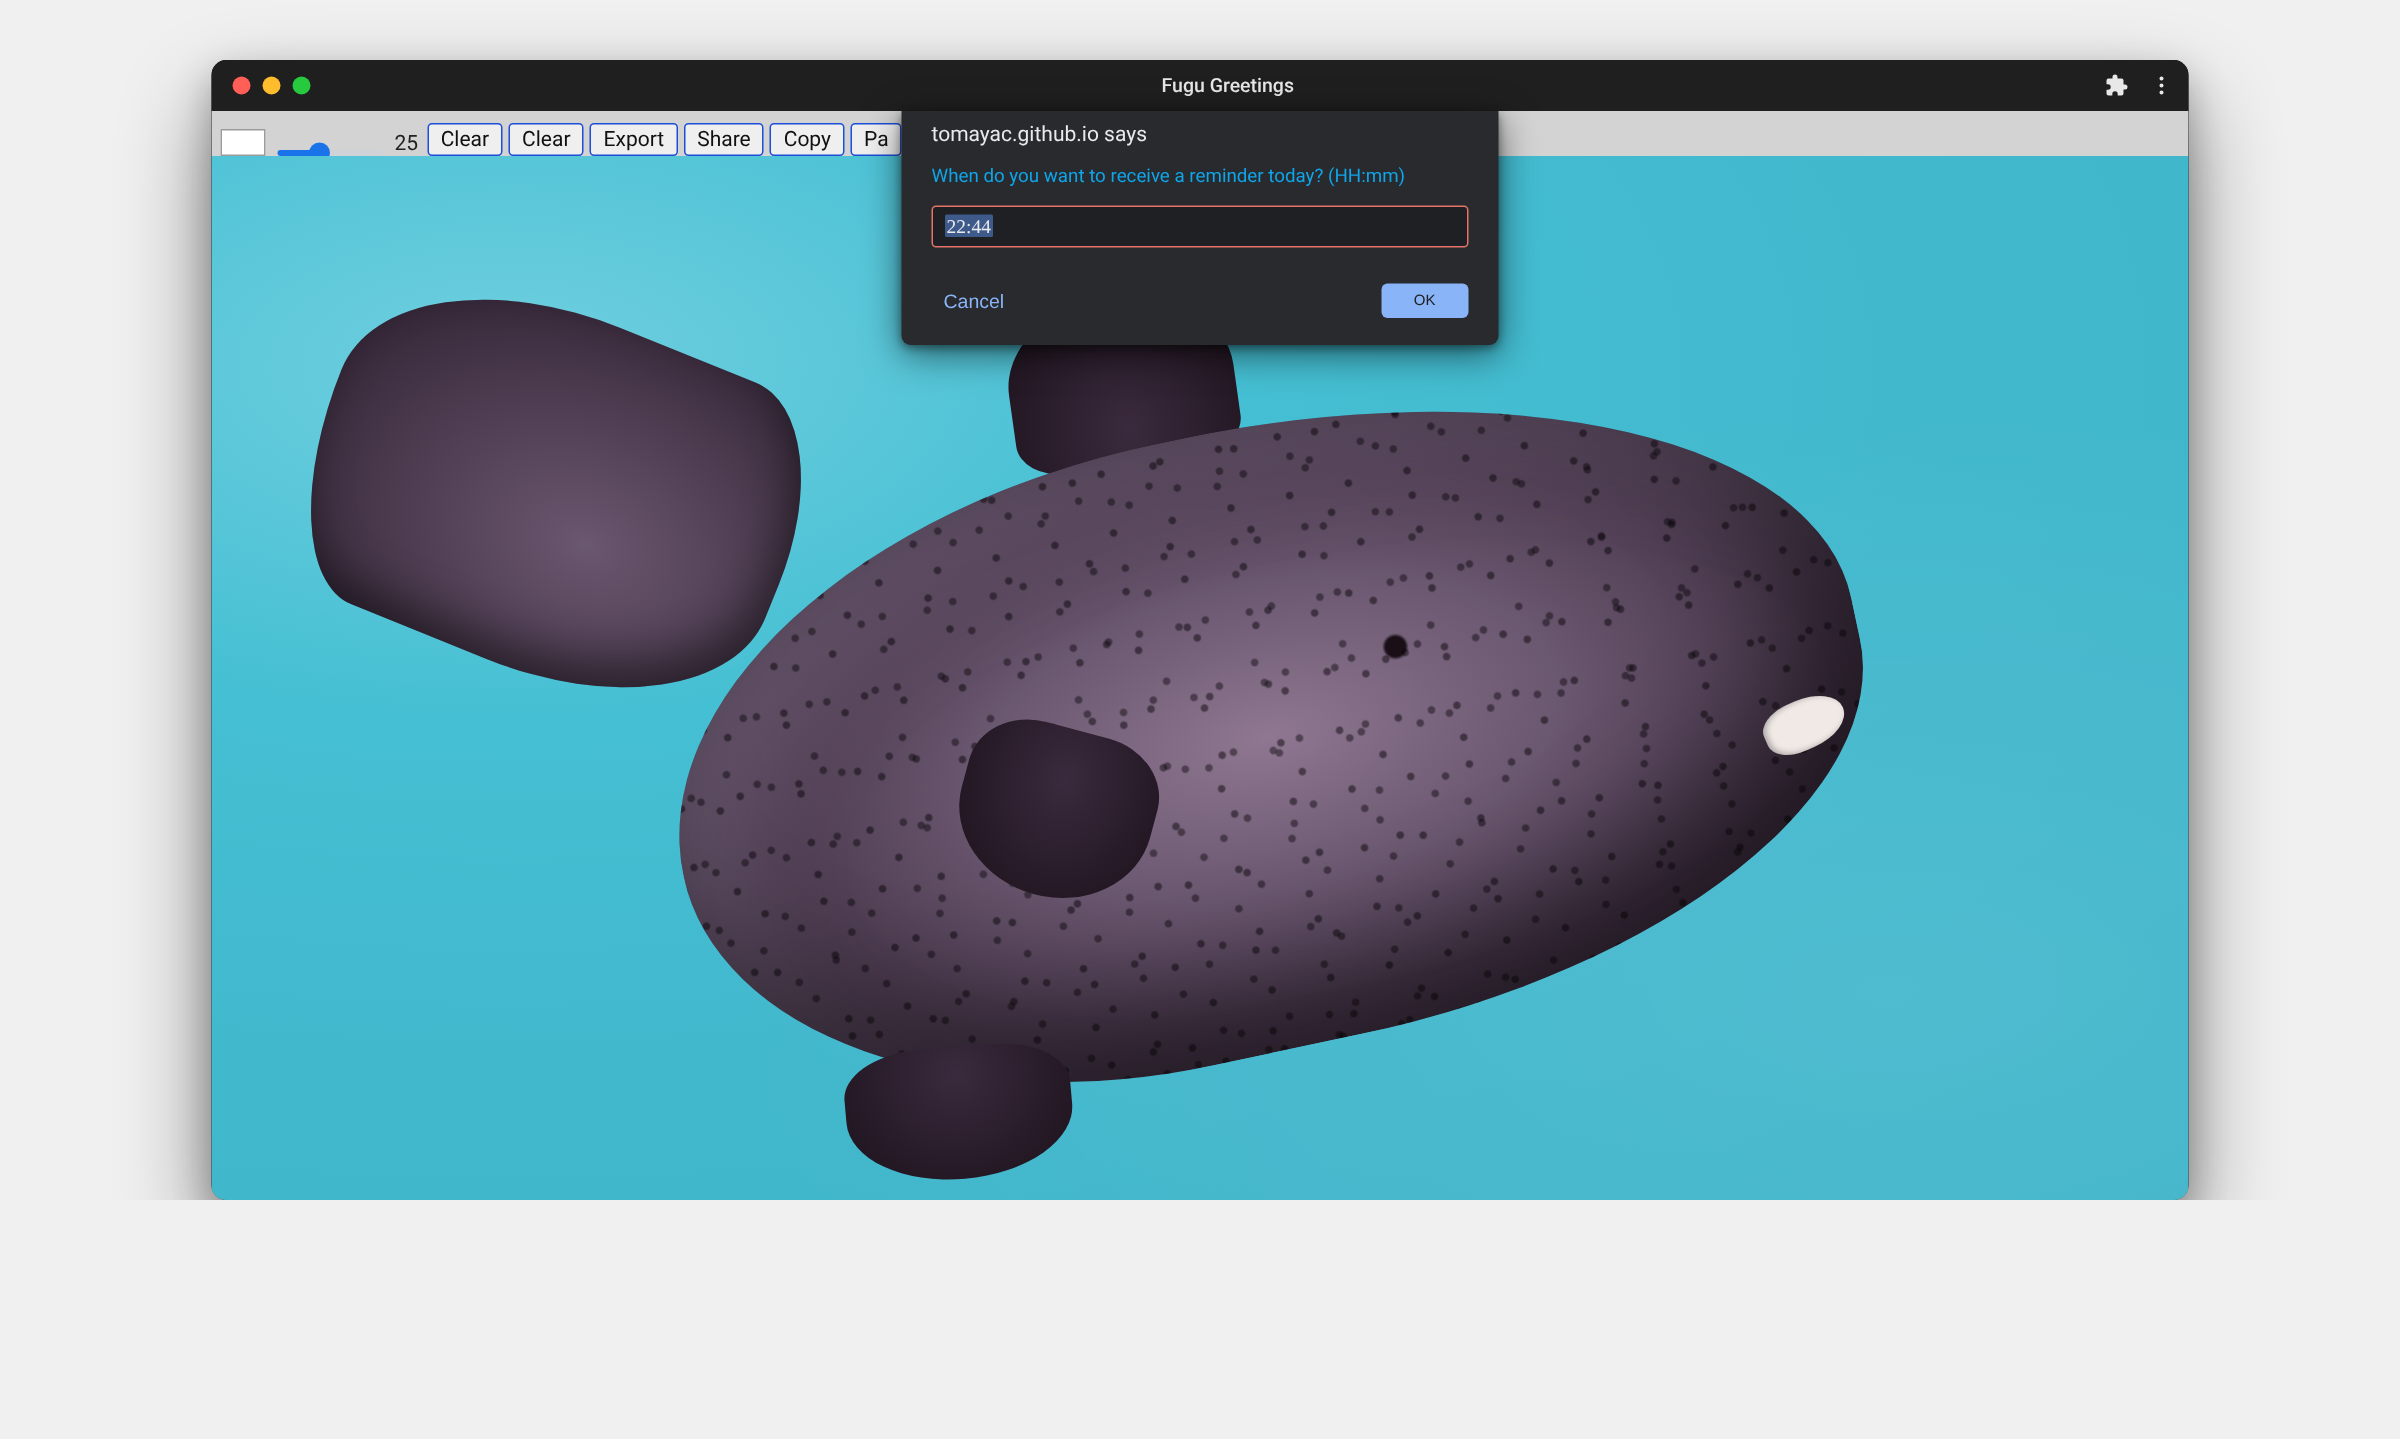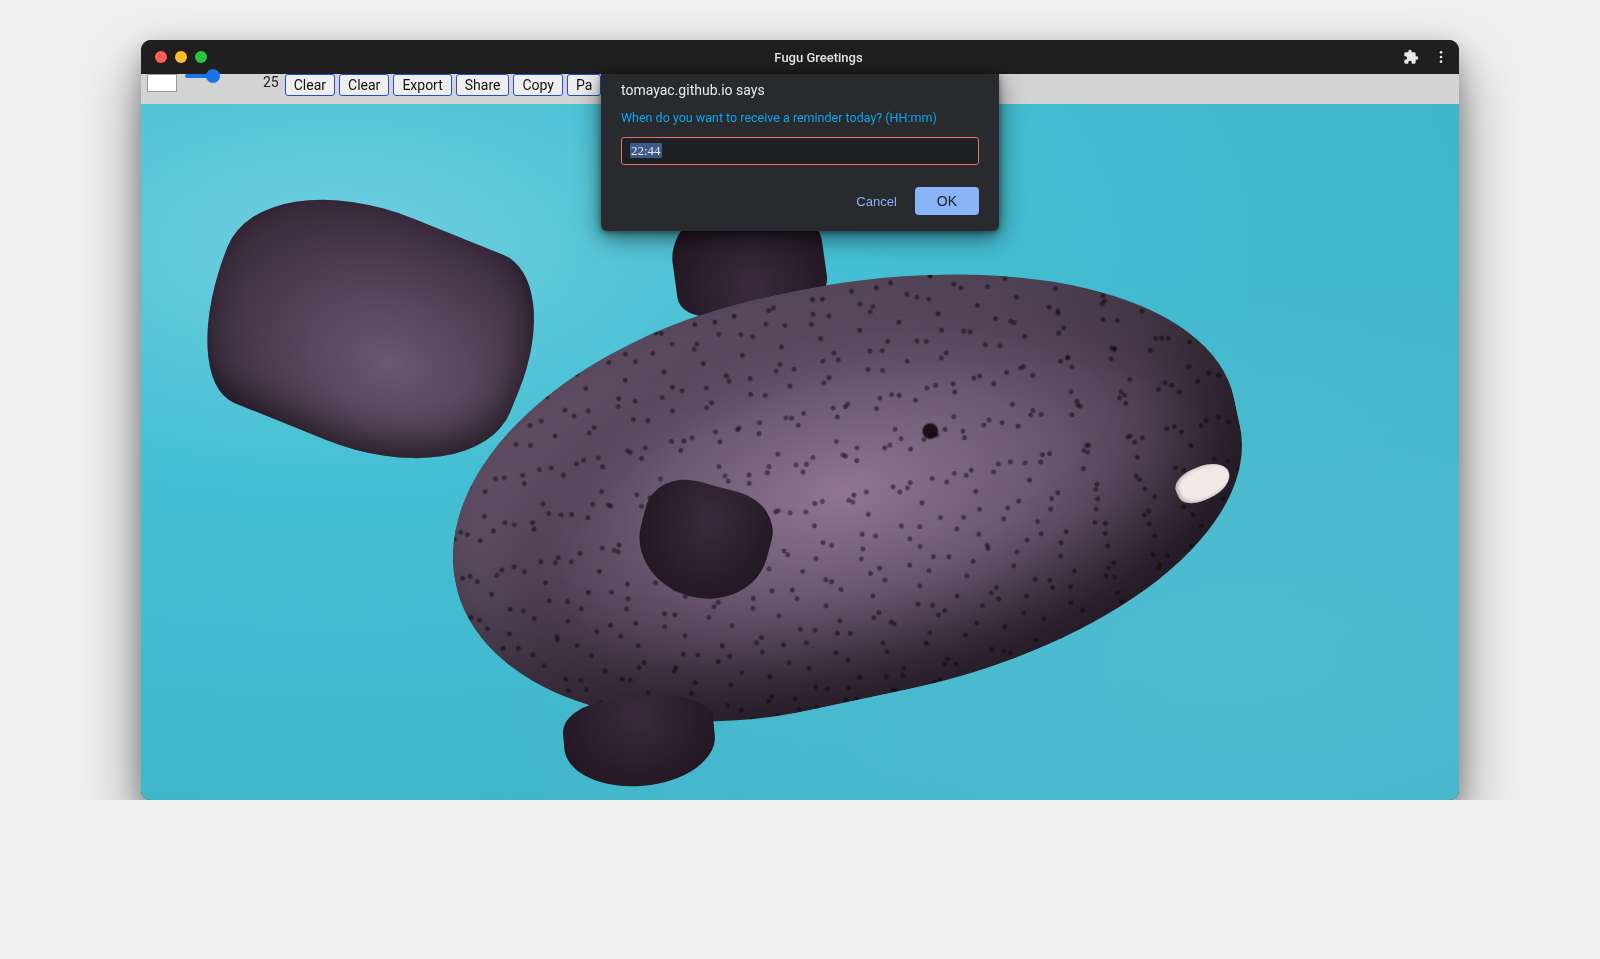--- a/index.html
+++ b/index.html
@@ -38,21 +38,21 @@
       color: #e8e8e8; font-size: 13px; font-weight: 500;
       pointer-events: none;
       padding-left: 37px;
     }
     .title-icons { position: absolute; right: 10px; display: flex; gap: 14px; align-items: center; }
     .ext-icon, .menu-icon { color: #e8e8e8; }
     .ext-icon svg, .menu-icon svg { display: block; }
     .toolbar {
       height: 30px;
       background: #d3d3d3;
-      display: flex; align-items: flex-start;
+      display: flex; align-items: flex-end;
       gap: 4px; padding: 0 6px;
       flex-shrink: 0;
     }
     .colorbox {
       width: 30px; height: 18px; background: #fff;
       border: 1px solid #9b9b9b;
     }
     .slider {
       width: 70px; height: 4px; background: #cfd2d6;
       border-radius: 2px; position: relative; margin: 0 4px;
@@ -155,29 +155,29 @@
     .dlg-input {
       width: 100%; background: #1f2023;
       border: 1px solid #e57368; border-radius: 3px;
       color: #e8eaed; font-size: 13px;
       padding: 5px 8px; outline: none;
     }
     .dlg-input-sel {
       background: #3d5a8a; padding: 0 1px; border-radius:1px;font-family:Liberation Serif, serif;
     }
     .dlg-actions {
-      display: flex; justify-content: flex-end; gap: 10px;
+      display: flex; justify-content: space-between; gap: 10px;
       margin-top: 22px; align-items: center;
     }
     .dlg-cancel {
       color: #8ab4f8; font-size: 13px; background: none; border: none;
       padding: 6px 8px;
     }
     .dlg-ok {
-      background: #8ab4f8; color: #202124; font-size: 14px;
+      background: #8ab4f8; color: #202124; font-size: 10px;
       border: none; border-radius: 4px;
       padding: 6px 22px; font-weight: 500;
     }
   </style>
 </head>
 <body>
 
 <div class="window">
 
   <div class="titlebar">

